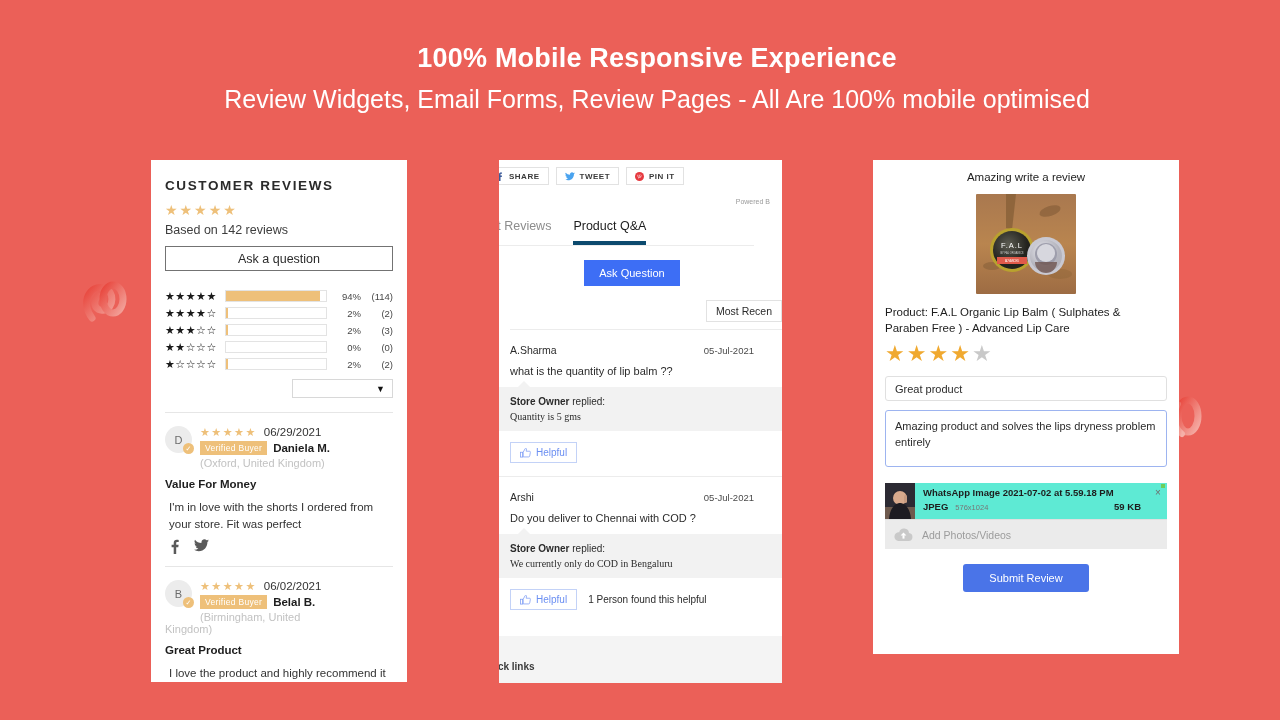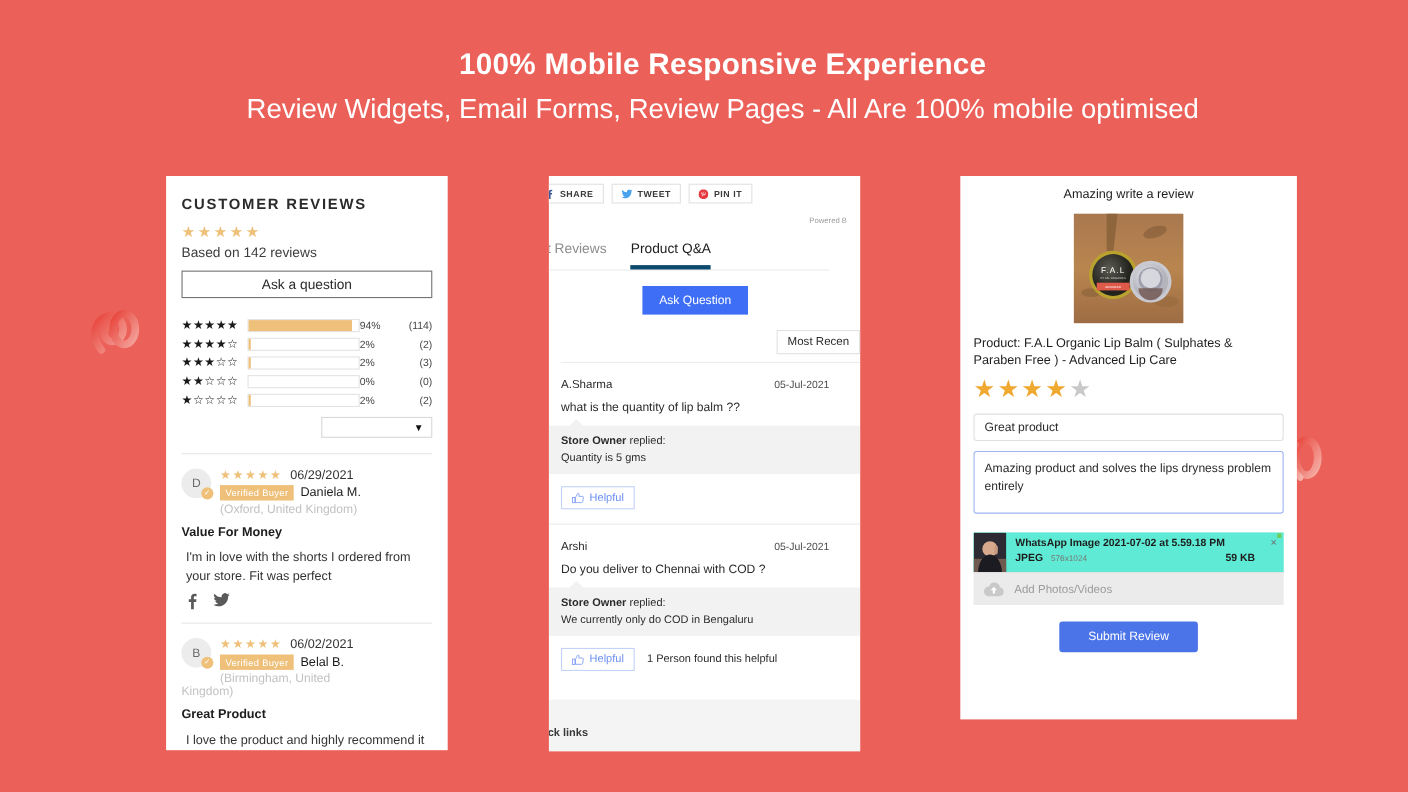--- a/index.html
+++ b/index.html
@@ -42,21 +42,21 @@
              background: #fff; font-size: 12.5px; color: #2b2b2b;
              font-family: inherit; cursor: pointer; }
 
   .bars { margin-top: 18px; }
   .bar-row { display: flex; align-items: center; height: 14px; margin-bottom: 3px; }
   .bar-stars { width: 60px; font-size: 11px; letter-spacing: .5px;
                color: #1a1a1a; line-height: 1; white-space: nowrap; }
   .bar-track { flex: 1; height: 12px; border: 1px solid #e3e3e3;
                background: #fff; position: relative; }
   .bar-fill { position: absolute; left: 0; top: 0; bottom: 0; background: #eec07a; }
-  .bar-pct { width: 34px; text-align: left; font-size: 9.5px; color: #474747; }
+  .bar-pct { width: 34px; text-align: right; font-size: 9.5px; color: #474747; }
   .bar-cnt { width: 32px; text-align: right; font-size: 9.5px; color: #474747; }
 
   .sort-wrap { display: flex; justify-content: flex-end; margin-top: 8px; }
   .sort-sel { width: 101px; height: 19px; border: 1px solid #d8d8d8; background: #fff;
               font-size: 10px; color: #333; position: relative; }
   .sort-sel .chev { position: absolute; right: 7px; top: 4px; font-size: 9px; color: #111; }
 
   .rev-sep { border-top: 1px solid #e6e6e6; margin-top: 14px; }
 
   .review { padding: 13px 0 0 0; position: relative; }
@@ -67,21 +67,21 @@
   .avatar .vtick { position: absolute; right: -2px; bottom: -1px; width: 11px; height: 11px;
                    border-radius: 50%; background: #eec07a; color: #fff; font-size: 7px;
                    line-height: 11px; text-align: center; }
   .rev-meta { flex: 1; min-width: 0; }
   .rev-line1 { display: flex; align-items: center; gap: 7px; }
   .rev-stars { font-size: 11px; color: #eec07a; letter-spacing: 1.5px; line-height: 1; }
   .rev-date { font-size: 11.5px; color: #333; }
   .rev-line2 { margin-top: 3px; display: flex; align-items: center; gap: 6px; }
   .vb-badge { background: #eec07a; color: #fff; font-size: 8.5px; padding: 2px 5px;
               letter-spacing: .3px; white-space: nowrap; }
-  .rev-name { font-size: 11.5px; font-weight: normal; color: #1d1d1d; }
+  .rev-name { font-size: 11.5px; font-weight: bold; color: #1d1d1d; }
   .rev-loc { font-size: 11px; color: #c2c2c2; margin-top: 2px; }
   .rev-title { margin-top: 9px; font-size: 11.5px; font-weight: bold; color: #1d1d1d; }
   .rev-body { margin-top: 9px; font-size: 11.5px; color: #333; line-height: 1.45;
               padding-left: 4px; }
   .rev-social { margin-top: 7px; padding-left: 4px; display: flex; gap: 14px;
                 color: #5a5a5a; }
   .rev-social svg { display: block; }
 
   
   .share-bar { display: flex; gap: 7px; padding: 7px 0 7px 0; margin-left: -24px; }
@@ -108,21 +108,21 @@
   .qa-user { font-size: 10.5px; color: #2b2b2b; }
   .qa-date { font-size: 9.5px; color: #4a4a4a; }
   .qa-question { margin-top: 9px; font-size: 11px; color: #2b2b2b; }
   .qa-answer { margin-top: 10px; background: #f2f2f2; padding: 9px 11px;
                margin-left: -11px; margin-right: -28px; position: relative; }
   .qa-answer::before { content: ""; position: absolute; top: -6px; left: 18px;
                        border-left: 7px solid transparent; border-right: 7px solid transparent;
                        border-bottom: 7px solid #f2f2f2; }
   .qa-ans-label { font-size: 10px; color: #2b2b2b; }
   .qa-ans-label b { font-weight: bold; }
-  .qa-ans-text { margin-top: 4px; font-size: 10px; color: #2b2b2b; }
+  .qa-ans-text { margin-top: 4px; font-size: 10px; color: #2b2b2b; font-family: Liberation Serif, serif; }
   .helpful-row { margin-top: 11px; display: flex; align-items: center; gap: 11px; }
   .helpful-btn { border: 1px solid #c3d2f7; background: #fff; color: #6b8ff2;
                  font-size: 10px; padding: 4px 9px; display: flex; align-items: center;
                  gap: 5px; }
   .helpful-cnt { font-size: 10px; color: #2b2b2b; }
   .qa-sep { border-top: 1px solid #ececec; margin-top: 13px; margin-right: -28px;
             margin-left: -11px; }
   .quick-links { position: absolute; left: 0; bottom: 0; width: 100%;
                  background: #f4f4f4; height: 47px; }
   .quick-links span { position: absolute; left: -10px; bottom: 11px;

